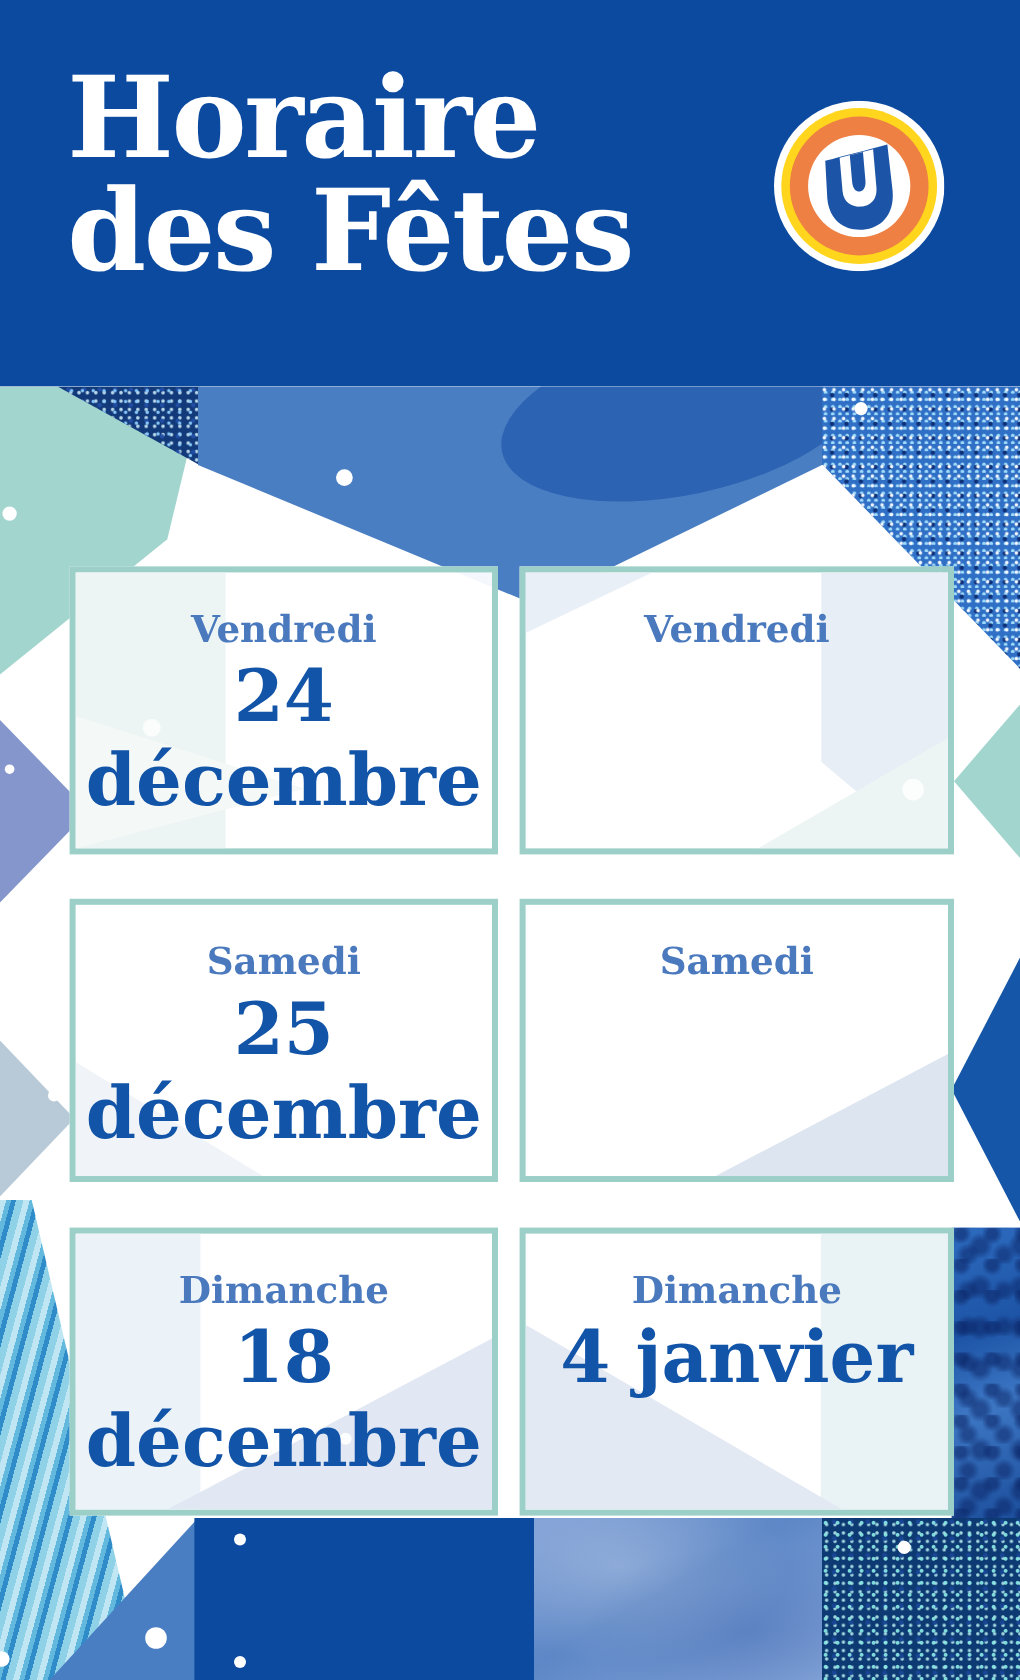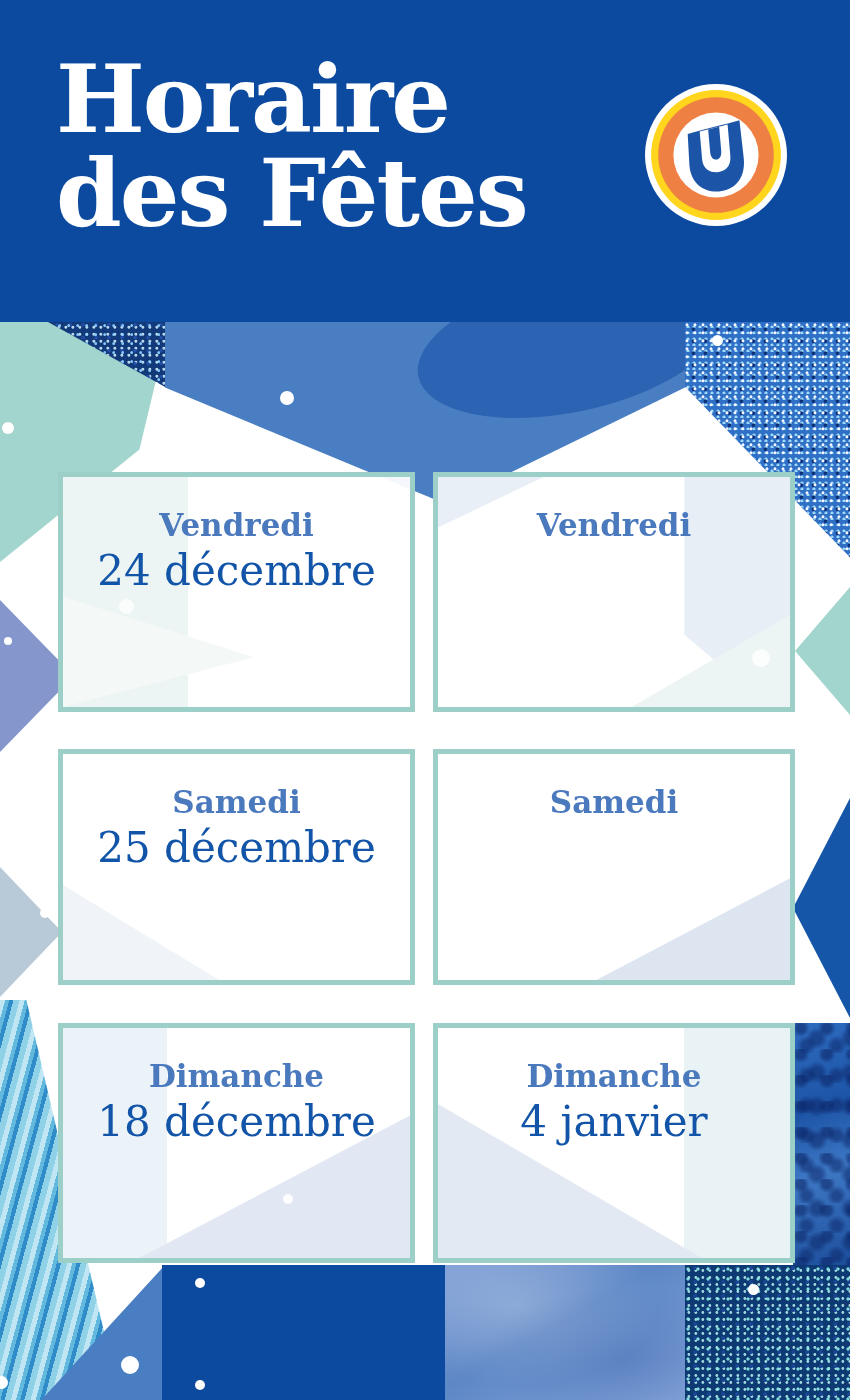--- a/index.html
+++ b/index.html
@@ -65,21 +65,21 @@
   .blob{position:absolute;background:#2c63b2;border-radius:50%;}
   .dot{position:absolute;background:#ffffff;border-radius:50%;}
   
   .card{
     position:absolute;box-sizing:border-box;border:5px solid var(--card-border,#9bcfc8);
     background:rgba(255,255,255,0.94);text-align:center;overflow:hidden;
   }
   .card .decor{position:absolute;}
   .card .day{position:relative;margin-top:30px;font-size:31px;font-weight:700;
              color:var(--day-blue,#4a79bd);}
-  .card .date{position:relative;margin-top:3px;font-size:42px;font-weight:400;
+  .card .date{position:relative;margin-top:3px;font-size:60px;font-weight:700;
               color:var(--date-blue,#1254a8);}
   .card .date sup{font-size:0.55em;vertical-align:super;line-height:0;}
 </style>
 </head>
 <body>
 
 <div class="poster">
 
   <div class="header">
     <div class="title">

